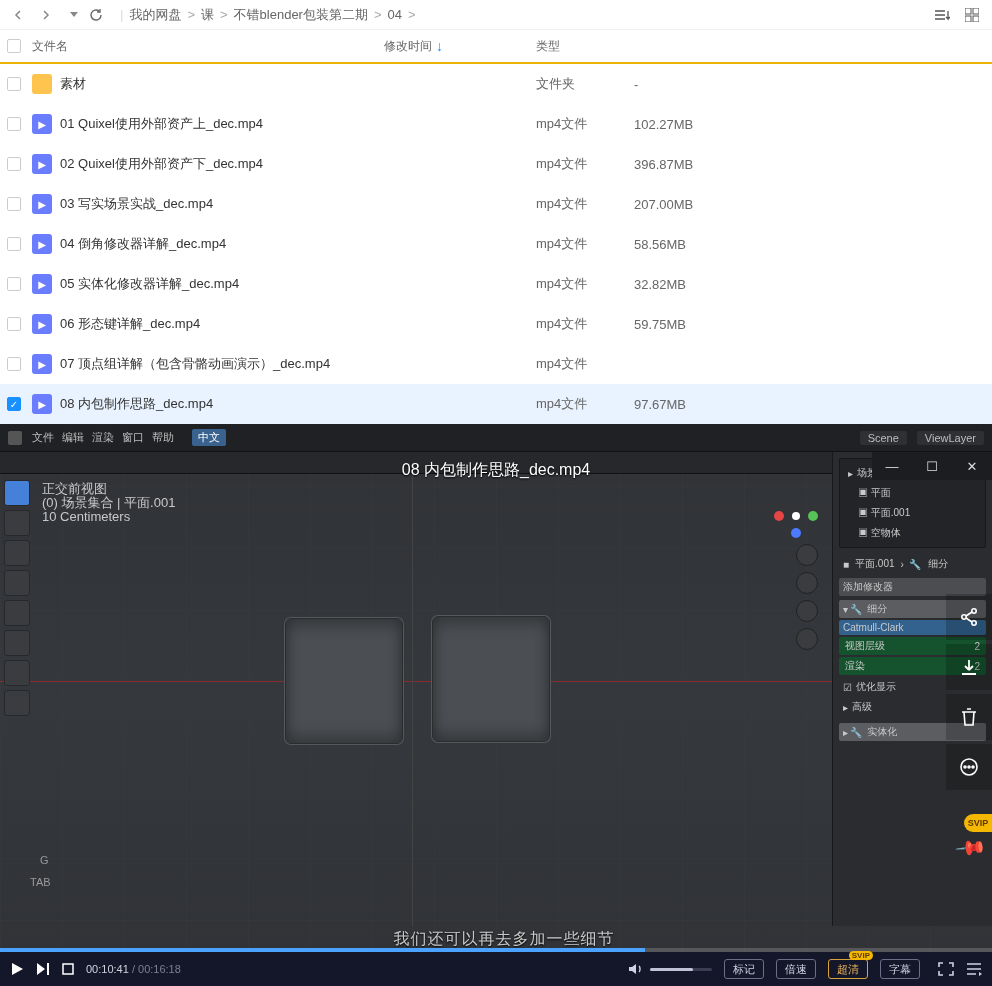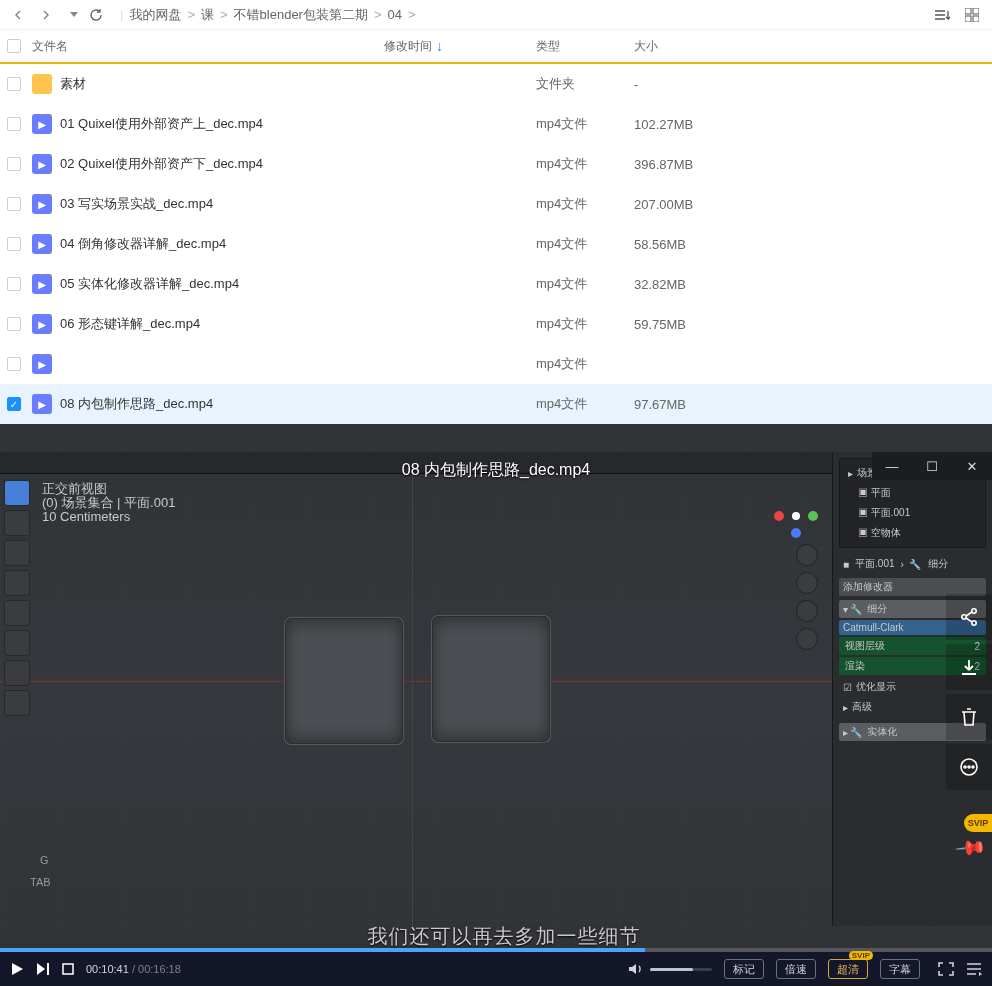--- a/index.html
+++ b/index.html
@@ -84,21 +84,21 @@
   
   .win-ctrls { position:absolute; top:28px; right:0; height:28px; display:flex; align-items:center; background:#1b1d20; }
   .win-btn { width:40px; height:28px; display:flex; align-items:center; justify-content:center; color:#ddd; font-size:13px; }
   
   .actions { position:absolute; right:0; top:170px; width:46px; display:flex; flex-direction:column; align-items:center; gap:4px; }
   .act { width:46px; height:46px; display:flex; align-items:center; justify-content:center; color:#fff; font-size:18px; background:rgba(0,0,0,.2); }
   .svip-tag { position:absolute; right:0; top:390px; width:28px; height:18px; background:#f5b800; border-radius:9px 0 0 9px; color:#5a3a00; font-size:9px; display:flex; align-items:center; justify-content:center; font-weight:700; }
   .pin { position:absolute; right:8px; top:412px; color:#f5b800; font-size:20px; transform:rotate(40deg); }
   
   
-  .subtitle { position:absolute; left:16px; right:0; bottom:36px; text-align:center; color:#c9c9c9; font-size:20px; letter-spacing:1px; text-shadow:0 1px 2px #000; }
+  .subtitle { position:absolute; left:16px; right:0; bottom:36px; text-align:center; color:#c9c9c9; font-size:16px; letter-spacing:1px; text-shadow:0 1px 2px #000; }
 
   
   .progress { position:absolute; left:0; right:0; bottom:34px; height:4px; background:rgba(255,255,255,.18); }
   .progress-fill { height:100%; width:65%; background:#4aa3ff; }
 
   
   .controls { position:absolute; left:0; right:0; bottom:0; height:34px; background:#14172a; display:flex; align-items:center; padding:0 10px; color:#e4e6ef; font-size:12px; gap:12px; }
   .ctrl { display:flex; align-items:center; justify-content:center; }
   .timecode { color:#d0d3de; font-size:11px; }
   .timecode .dur { color:#7d8090; }
@@ -159,21 +159,20 @@
 <div class="headers">
   <div class="col-chk">
       <div class="fcheck"></div>
     </div>
   <div class="col-name">文件名</div>
   <div class="col-mod">
     <span>修改时间</span>
     <span class="sort-arrow">↓</span>
   </div>
   <div class="col-type">类型</div>
-  <div class="col-size">大小</div>
 </div>
 
 <div class="files" id="files">
     <div class="row">
       <div class="col-chk">
         <div class="fcheck"></div>
       </div>
       <div class="col-name" style="display: flex; align-items: center;">
         <div class="ficon folder"></div>
         <span class="fname">素材</span>
@@ -253,20 +252,21 @@
       <div class="col-mod"></div>
       <div class="col-type ftype">mp4文件</div>
       <div class="col-size fsize">59.75MB</div>
     </div>
     <div class="row">
       <div class="col-chk">
         <div class="fcheck"></div>
       </div>
       <div class="col-name" style="display: flex; align-items: center;">
         <div class="ficon video">▶</div>
+        <span class="fname">07 顶点组详解（包含骨骼动画演示）_dec.mp4</span>
       </div>
       <div class="col-mod"></div>
       <div class="col-type ftype">mp4文件</div>
     </div>
     <div class="row selected">
       <div class="col-chk">
         <div class="fcheck on">✓</div>
       </div>
       <div class="col-name" style="display: flex; align-items: center;">
         <div class="ficon video">▶</div>
@@ -277,20 +277,28 @@
       <div class="col-size fsize">97.67MB</div>
     </div>
   </div>
 
 <div class="video-pane">
   <div class="video-img"></div>
   <div class="grid"></div>
   <div class="redline-h"></div>
   <div class="redline-v"></div>
 
+  <div class="blender-top">
+    <span style="width:14px;height:14px;background:#555;border-radius:2px"></span>
+    <span id="bmenu"><span style="margin-right: 8px;">文件</span><span style="margin-right: 8px;">编辑</span><span style="margin-right: 8px;">渲染</span><span style="margin-right: 8px;">窗口</span><span style="margin-right: 8px;">帮助</span></span>
+    <span style="background:#3a628f;padding:1px 6px;border-radius:2px;color:#fff">中文</span>
+    <span style="flex:1"></span>
+    <span style="background:#2e3033;padding:1px 8px;border-radius:2px">Scene</span>
+    <span style="background:#2e3033;padding:1px 8px;border-radius:2px">ViewLayer</span>
+  </div>
   <div class="blender-top2"></div>
 
   <div class="blender-left">
     <div class="tbtn active"></div>
     <div class="tbtn"></div>
     <div class="tbtn"></div>
     <div class="tbtn"></div>
     <div class="tbtn"></div>
     <div class="tbtn"></div>
     <div class="tbtn"></div>

